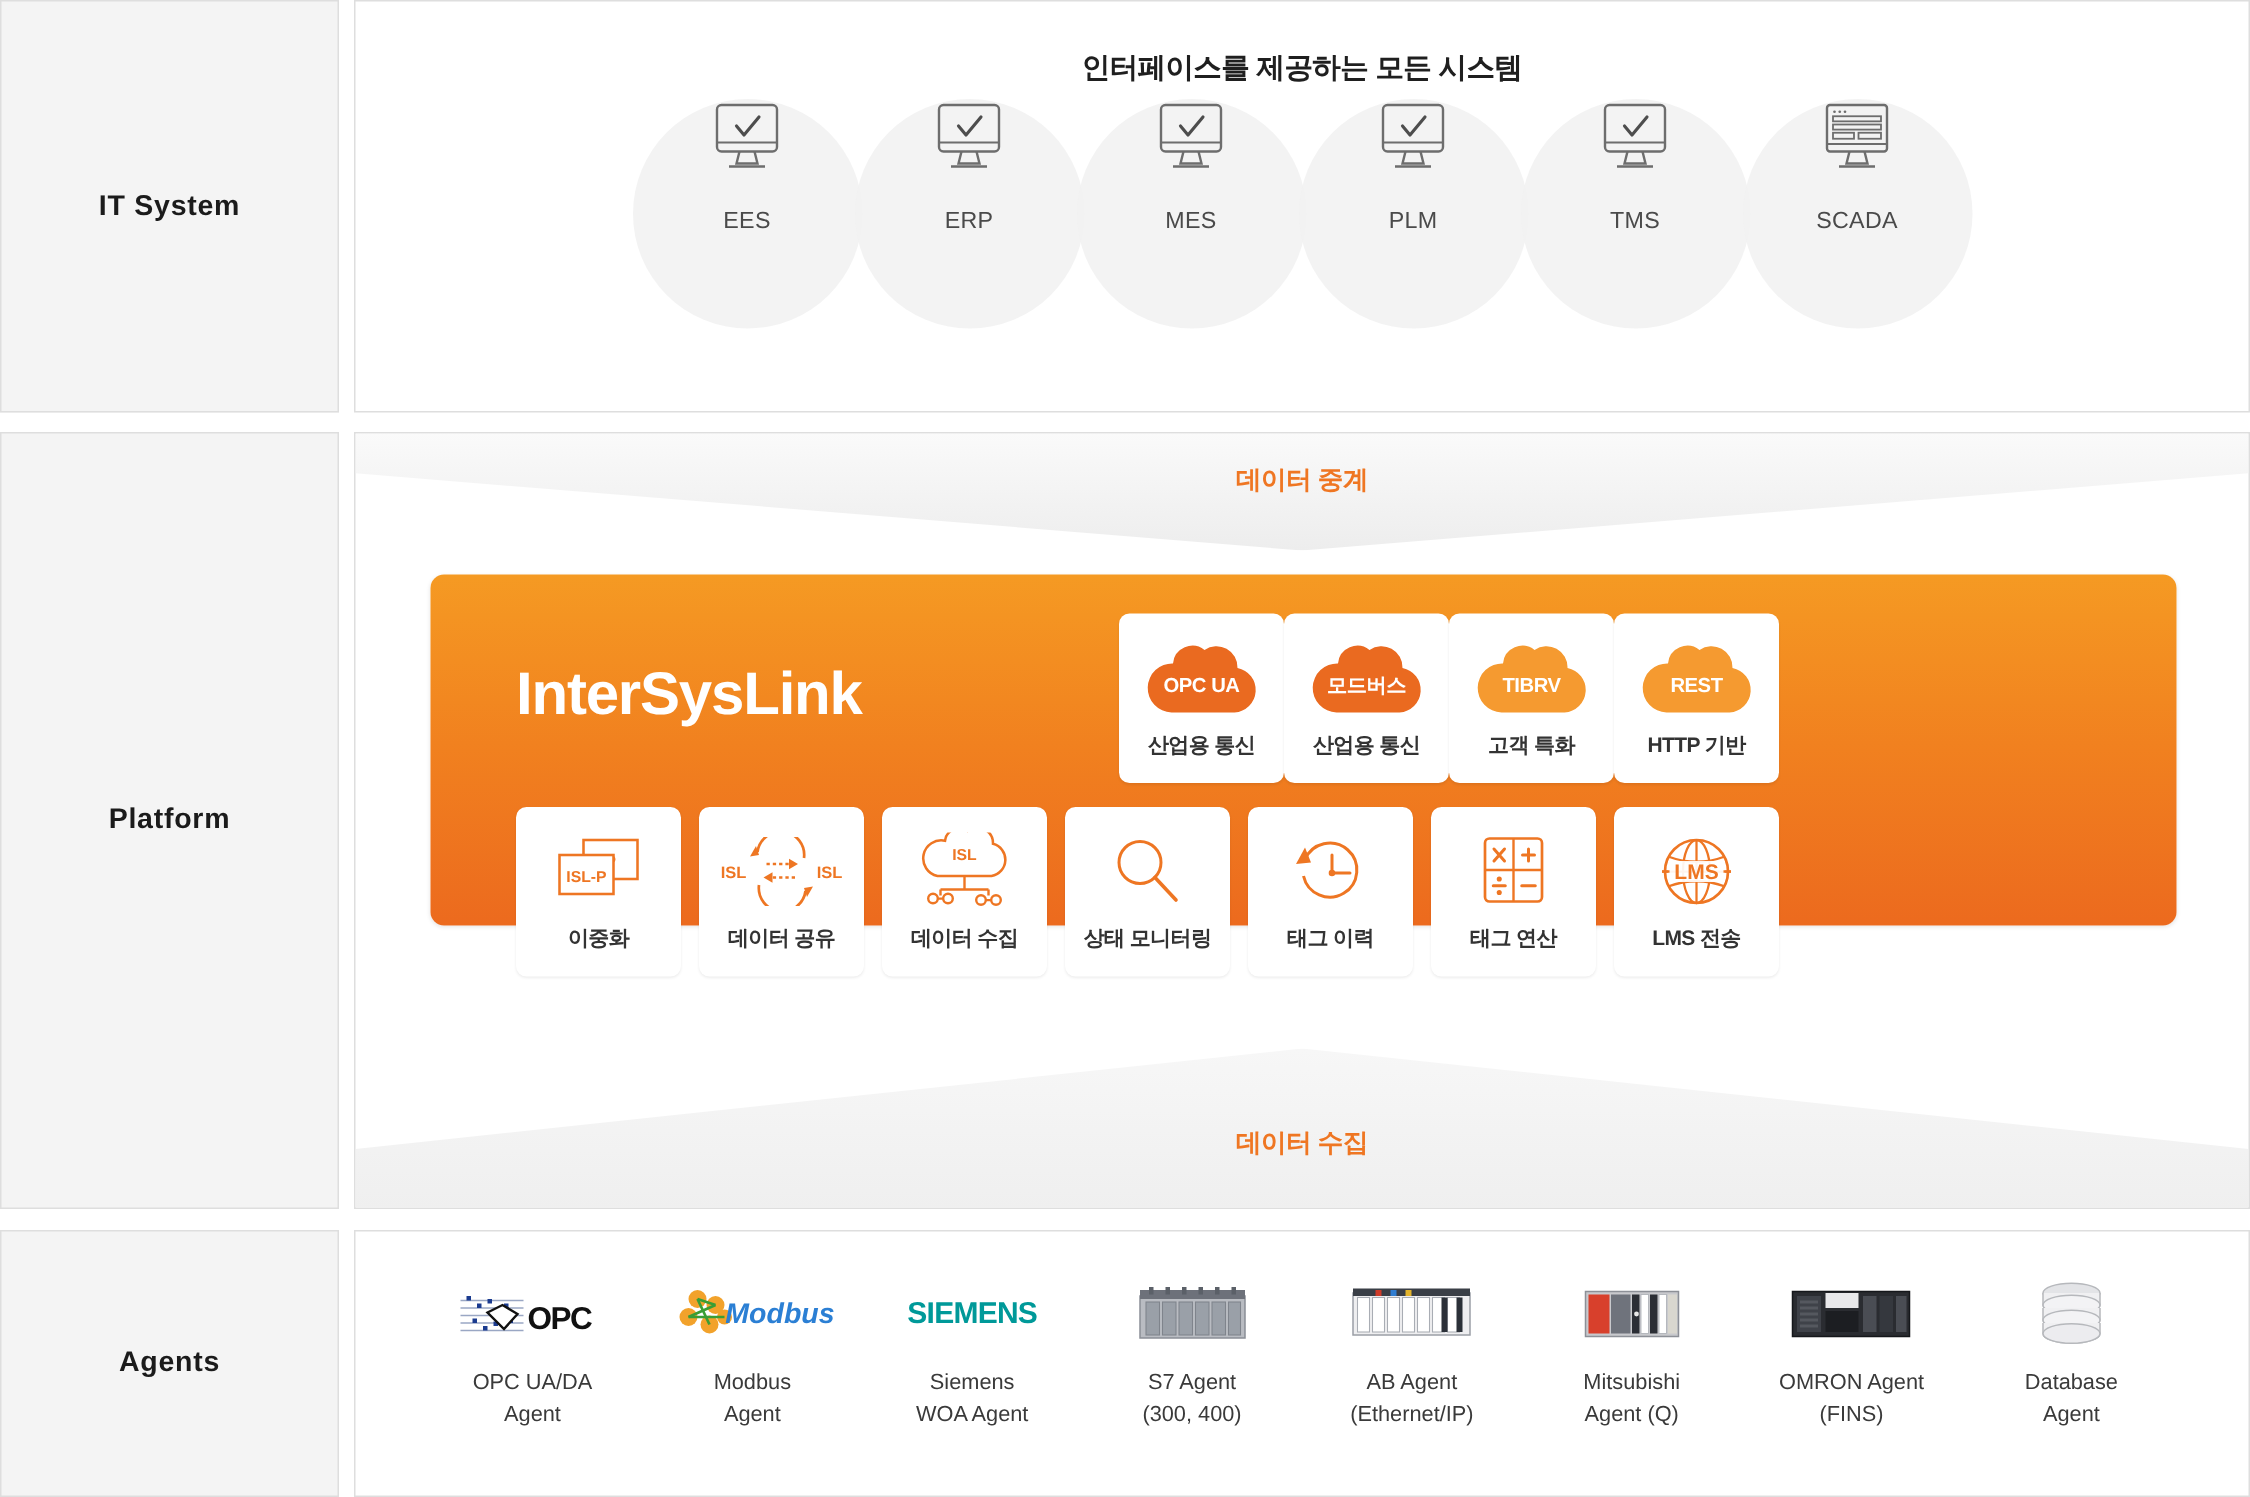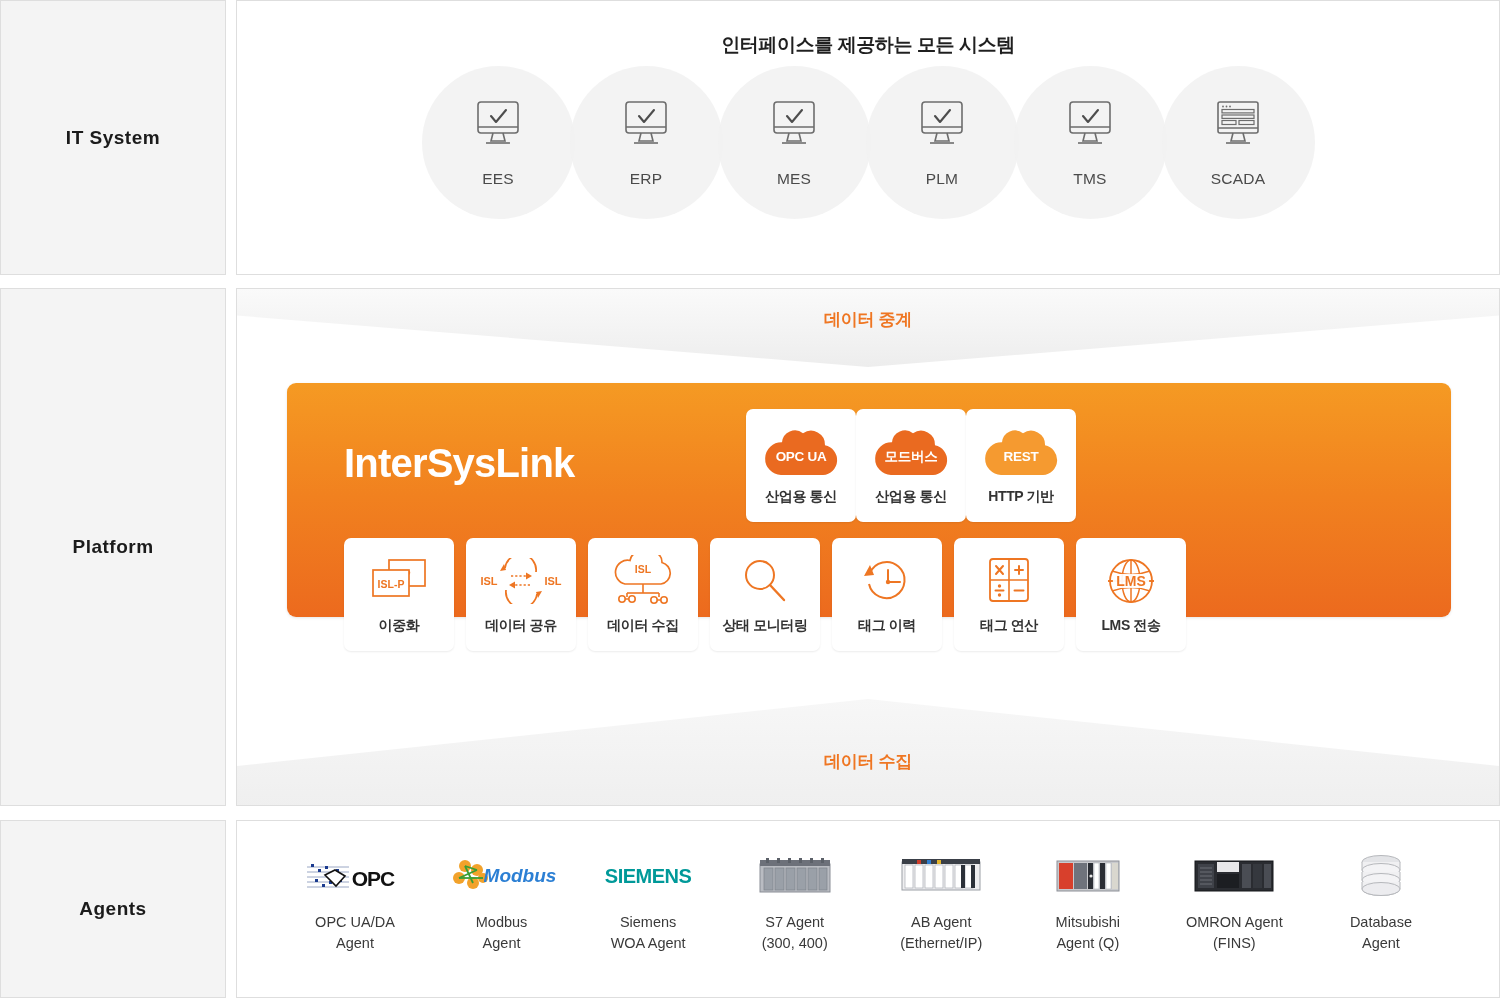--- a/index.html
+++ b/index.html
@@ -46,21 +46,21 @@
     margin-top: 8px;
     display: flex; justify-content: center; align-items: flex-start;
   }
   .circ {
     position: relative;
     width: 153px; height: 153px;
     border-radius: 50%;
     background: rgba(241,241,241,0.86);
     margin-left: -5px;
     display: flex; flex-direction: column;
-    align-items: center; justify-content: center;
+    align-items: center; justify-content: flex-start;
   }
   .circ:first-child { margin-left: 0; }
   .circ .mon { margin-top: 2px; }
   .circ .clabel {
     margin-top: 14px;
     font-size: 15.5px; color: #4a4a4a;
     letter-spacing: .2px;
   }
 
   
@@ -280,20 +280,31 @@
             <span class="cloudtag">
               <svg width="84" height="54" viewBox="0 0 84 54">
                 <path d="M22 50 h42 a15 15 0 0 0 2 -29.7 a14 14 0 0 0 -22 -12 a13 13 0 0 0 -21 9 a14.5 14.5 0 0 0 -1 32.7 z" fill="#ea6a20"></path>
               </svg>
               <span class="ctext">모드버스</span>
             </span>
           </span>
           <span class="cardlabel">산업용 통신</span>
         </div>
 
+        <div class="card">
+          <span class="cardicon">
+            <span class="cloudtag">
+              <svg width="84" height="54" viewBox="0 0 84 54">
+                <path d="M22 50 h42 a15 15 0 0 0 2 -29.7 a14 14 0 0 0 -22 -12 a13 13 0 0 0 -21 9 a14.5 14.5 0 0 0 -1 32.7 z" fill="#f59a30"></path>
+              </svg>
+              <span class="ctext">TIBRV</span>
+            </span>
+          </span>
+          <span class="cardlabel">고객 특화</span>
+        </div>
 
 
         <div class="card">
           <span class="cardicon">
             <span class="cloudtag">
               <svg width="84" height="54" viewBox="0 0 84 54">
                 <path d="M22 50 h42 a15 15 0 0 0 2 -29.7 a14 14 0 0 0 -22 -12 a13 13 0 0 0 -21 9 a14.5 14.5 0 0 0 -1 32.7 z" fill="#f59a30"></path>
               </svg>
               <span class="ctext">REST</span>
             </span>

